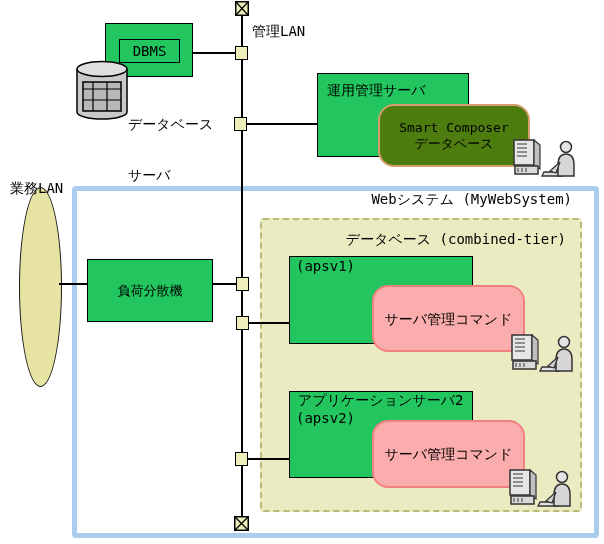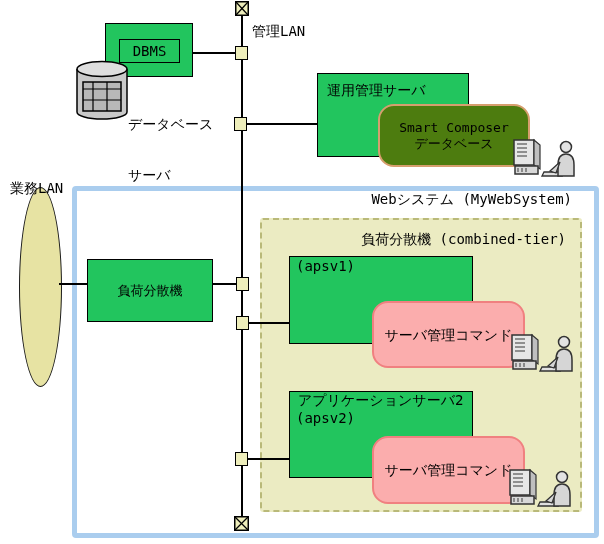--- a/index.html
+++ b/index.html
@@ -27,21 +27,21 @@
     box-sizing:border-box;background:#22c55e;border:1.5px solid #000;
   }
   .node-label{font-size:14px;line-height:17px;white-space:pre;}
   
   .bubble{
     box-sizing:border-box;border-radius:16px;
     display:flex;flex-direction:column;justify-content:center;align-items:center;
     font-size:13px;line-height:16px;text-align:center;
   }
   .bubble.tan{background:#4d7c0f;border:2px solid #d69e6e;}
-  .bubble.pink{background:#fbadad;border:2px solid #f08080;font-size:14px;margin-top:16px;}
+  .bubble.pink{background:#fbadad;border:2px solid #f08080;font-size:14px;}
   
   .hline{height:2px;background:#000;}
   .vline{width:2px;background:#000;}
   
   .conn{
     width:13px;height:14px;box-sizing:border-box;
     background:#eeeebb;border:1px solid #000;
   }
   .lbl{font-size:14px;line-height:17px;white-space:pre;}
   .lbl-right{text-align:left;}
@@ -49,21 +49,21 @@
 </style>
 </head>
 <body>
 
 <div class="canvas">
 
   <div class="abs blue-box"></div>
   <div class="abs lbl lbl-right" style="right:32px;top:191px;">Webシステム (MyWebSystem)</div>
 
   <div class="abs olive-box"></div>
-  <div class="abs lbl lbl-right" style="right:38px;top:231px;">負荷分散機 (combined-tier)</div>
+  <div class="abs lbl lbl-right" style="right:38px;top:231px;">データベース (combined-tier)</div>
 
   <div class="abs lan-ellipse"></div>
   <div class="abs lbl" style="left:10px;top:180px;">業務LAN</div>
 
   <div class="abs vline" style="left:241px;top:15px;height:501px;"></div>
   <div class="abs lbl" style="left:252px;top:23px;">管理LAN</div>
 
   <div class="abs hline" style="left:193px;top:52px;width:43px;"></div>
   <div class="abs hline" style="left:247px;top:123px;width:70px;"></div>
   <div class="abs hline" style="left:59px;top:283px;width:28px;"></div>

